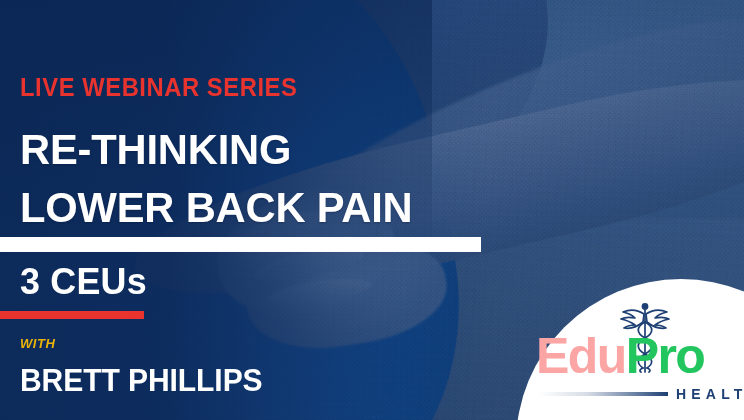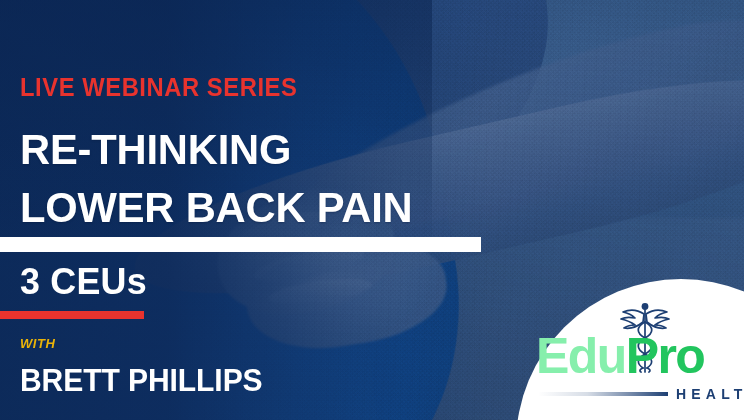--- a/index.html
+++ b/index.html
@@ -245,21 +245,21 @@
   .wordmark {
     position:absolute;
     left:0; top:28px;
     width:208px; height:56px;
     font-size:50px;
     font-weight:bold;
     letter-spacing:-1.6px;
     line-height:56px;
     white-space:nowrap;
   }
-  .wm-edu { color:#86efac; }
+  .wm-edu { color:#fca5a5; }
   .wm-pro { color:#22c55e; }
 
   .health-row {
     position:absolute;
     left:2px; top:86px;
     width:206px; height:16px;
     display:flex; align-items:center;
   }
   .health-rule {
     flex:0 0 130px; height:4px;

